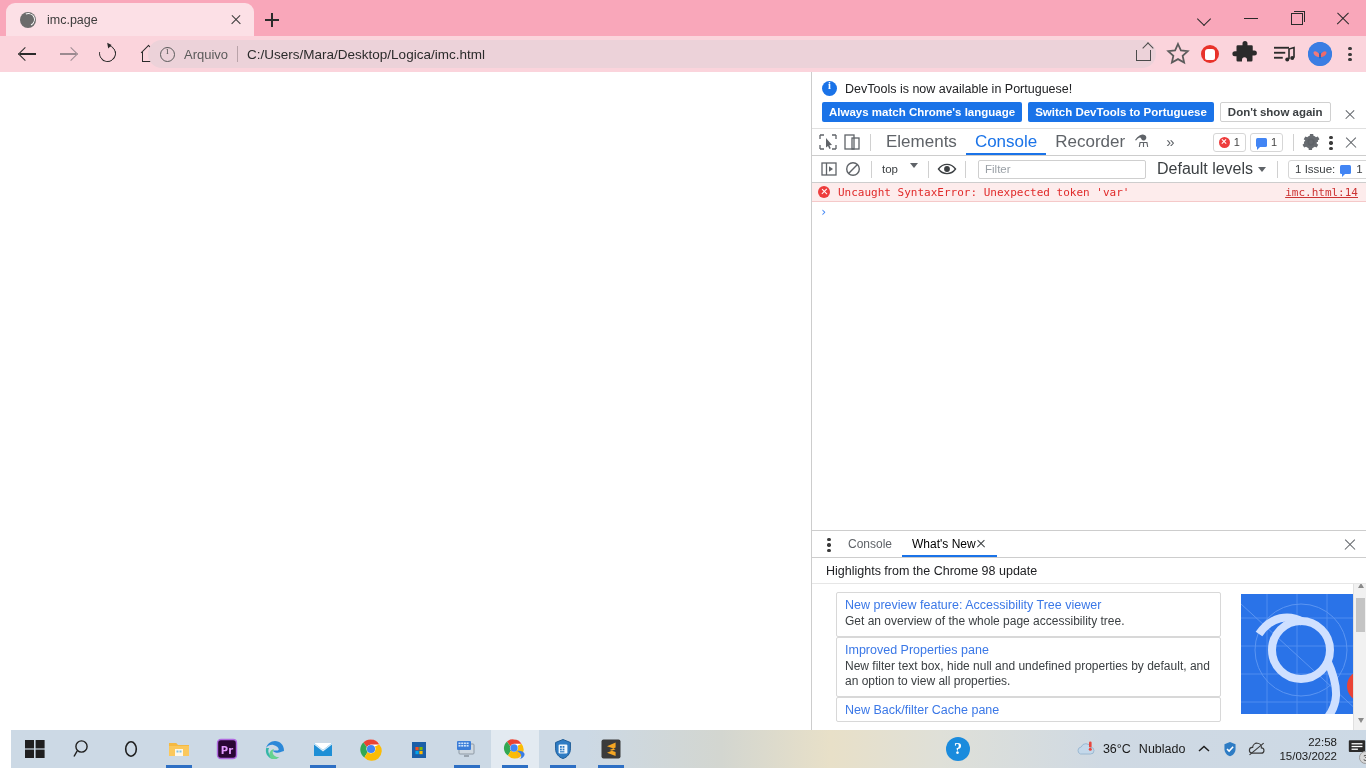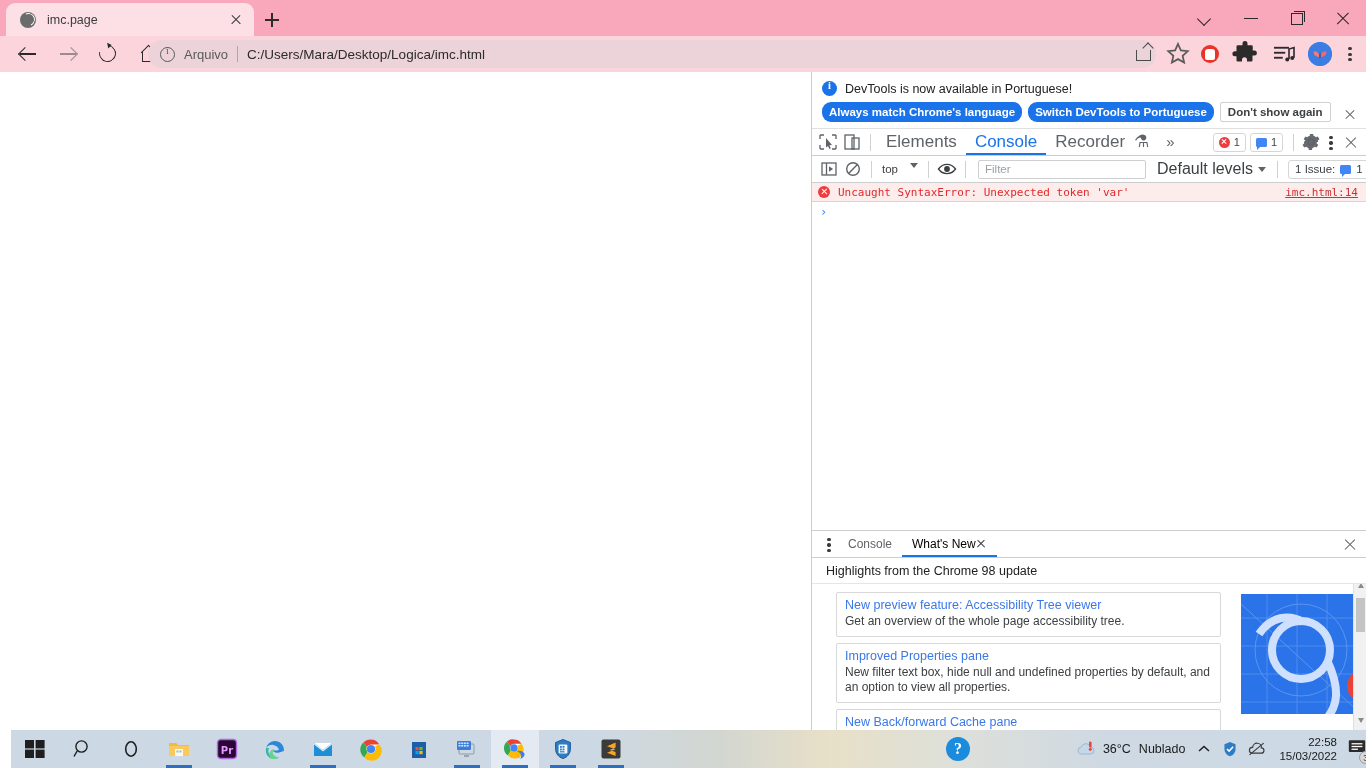--- a/index.html
+++ b/index.html
@@ -163,21 +163,21 @@
   .banner-info-ic {
     width:15px; height:15px; border-radius:50%; background:#1a73e8;
     position:relative; flex:0 0 auto;
   }
   .banner-info-ic::before{ content:"i"; position:absolute; left:0;right:0; top:-1.5px;
       text-align:center; font-size:10.5px; color:#fff; font-family:"Liberation Serif", serif; font-weight:bold; }
   .banner-text { margin-left:8px; font-size:12.5px; color:#202124; }
   .banner-btns { display:flex; align-items:center; margin-top:6px; gap:6px; }
   .btn-blue {
     background:#1a73e8; color:#fff; font-size:11.5px; font-weight:bold;
-    border:none; border-radius:9px; padding:3px 7px; height:20px;
+    border:none; border-radius:2px; padding:3px 7px; height:20px;
     line-height:14px; white-space:nowrap; cursor:default;
   }
   .btn-plain {
     background:#fff; color:#3c4043; font-size:11.5px;
     border:1px solid #d0d0d0; border-radius:2px; padding:3px 7px; height:20px;
     line-height:13px; white-space:nowrap; cursor:default;font-weight:bold;
   }
   .banner-close {
     position:absolute; right:8px; top:34px; width:16px; height:16px;
   }
@@ -280,21 +280,21 @@
   }
   .drawer-close::before{ transform:rotate(45deg); } .drawer-close::after{ transform:rotate(-45deg); }
 
   .wn-head {
     height:26px; display:flex; align-items:center; padding:0 14px;
     font-size:12.5px; color:#202124; border-bottom:1px solid #e6e6e6;
   }
   .wn-body { position:relative; height:146px; overflow:hidden; padding:8px 0 0 0; display:flex; }
   .wn-list { width:385px; margin-left:24px; }
   .wn-card {
-    border:1px solid #d8d8d8; border-radius:2px; padding:5px 8px 7px; margin-bottom:6px;
+    border:1px solid #d8d8d8; border-radius:2px; padding:5px 8px 7px; 
   }
   .wn-title { font-size:12.5px; color:#3b78e7; margin-bottom:2px; }
   .wn-desc { font-size:12px; color:#3c4043; line-height:15px; }
   .wn-thumb {
     position:absolute; left:429px; top:10px; width:125px; height:120px;
     background:#2a73e8; overflow:hidden;
   }
   .wn-scroll {
     position:absolute; right:0; top:-8px; width:13px; height:154px; background:#f1f1f1;
     border-left:1px solid #e0e0e0;
@@ -557,21 +557,21 @@
       <div class="wn-list">
         <div class="wn-card">
           <div class="wn-title">New preview feature: Accessibility Tree viewer</div>
           <div class="wn-desc">Get an overview of the whole page accessibility tree.</div>
         </div>
         <div class="wn-card">
           <div class="wn-title">Improved Properties pane</div>
           <div class="wn-desc">New filter text box, hide null and undefined properties by default, and an option to view all properties.</div>
         </div>
         <div class="wn-card" style="padding-bottom:2px;">
-          <div class="wn-title">New Back/forward Cache pane</div>
+          <div class="wn-title">New Back/filter Cache pane</div>
         </div>
       </div>
 
       <div class="wn-thumb">
         <svg width="125" height="120" viewBox="0 0 125 120">
           <rect width="125" height="120" fill="#2a73e8"></rect>
           <g stroke="#4e8df0" stroke-width="1" fill="none">
             <line x1="0" y1="24" x2="125" y2="24"></line>
               <line x1="0" y1="52" x2="125" y2="52"></line>
             <line x1="0" y1="80" x2="125" y2="80"></line>

